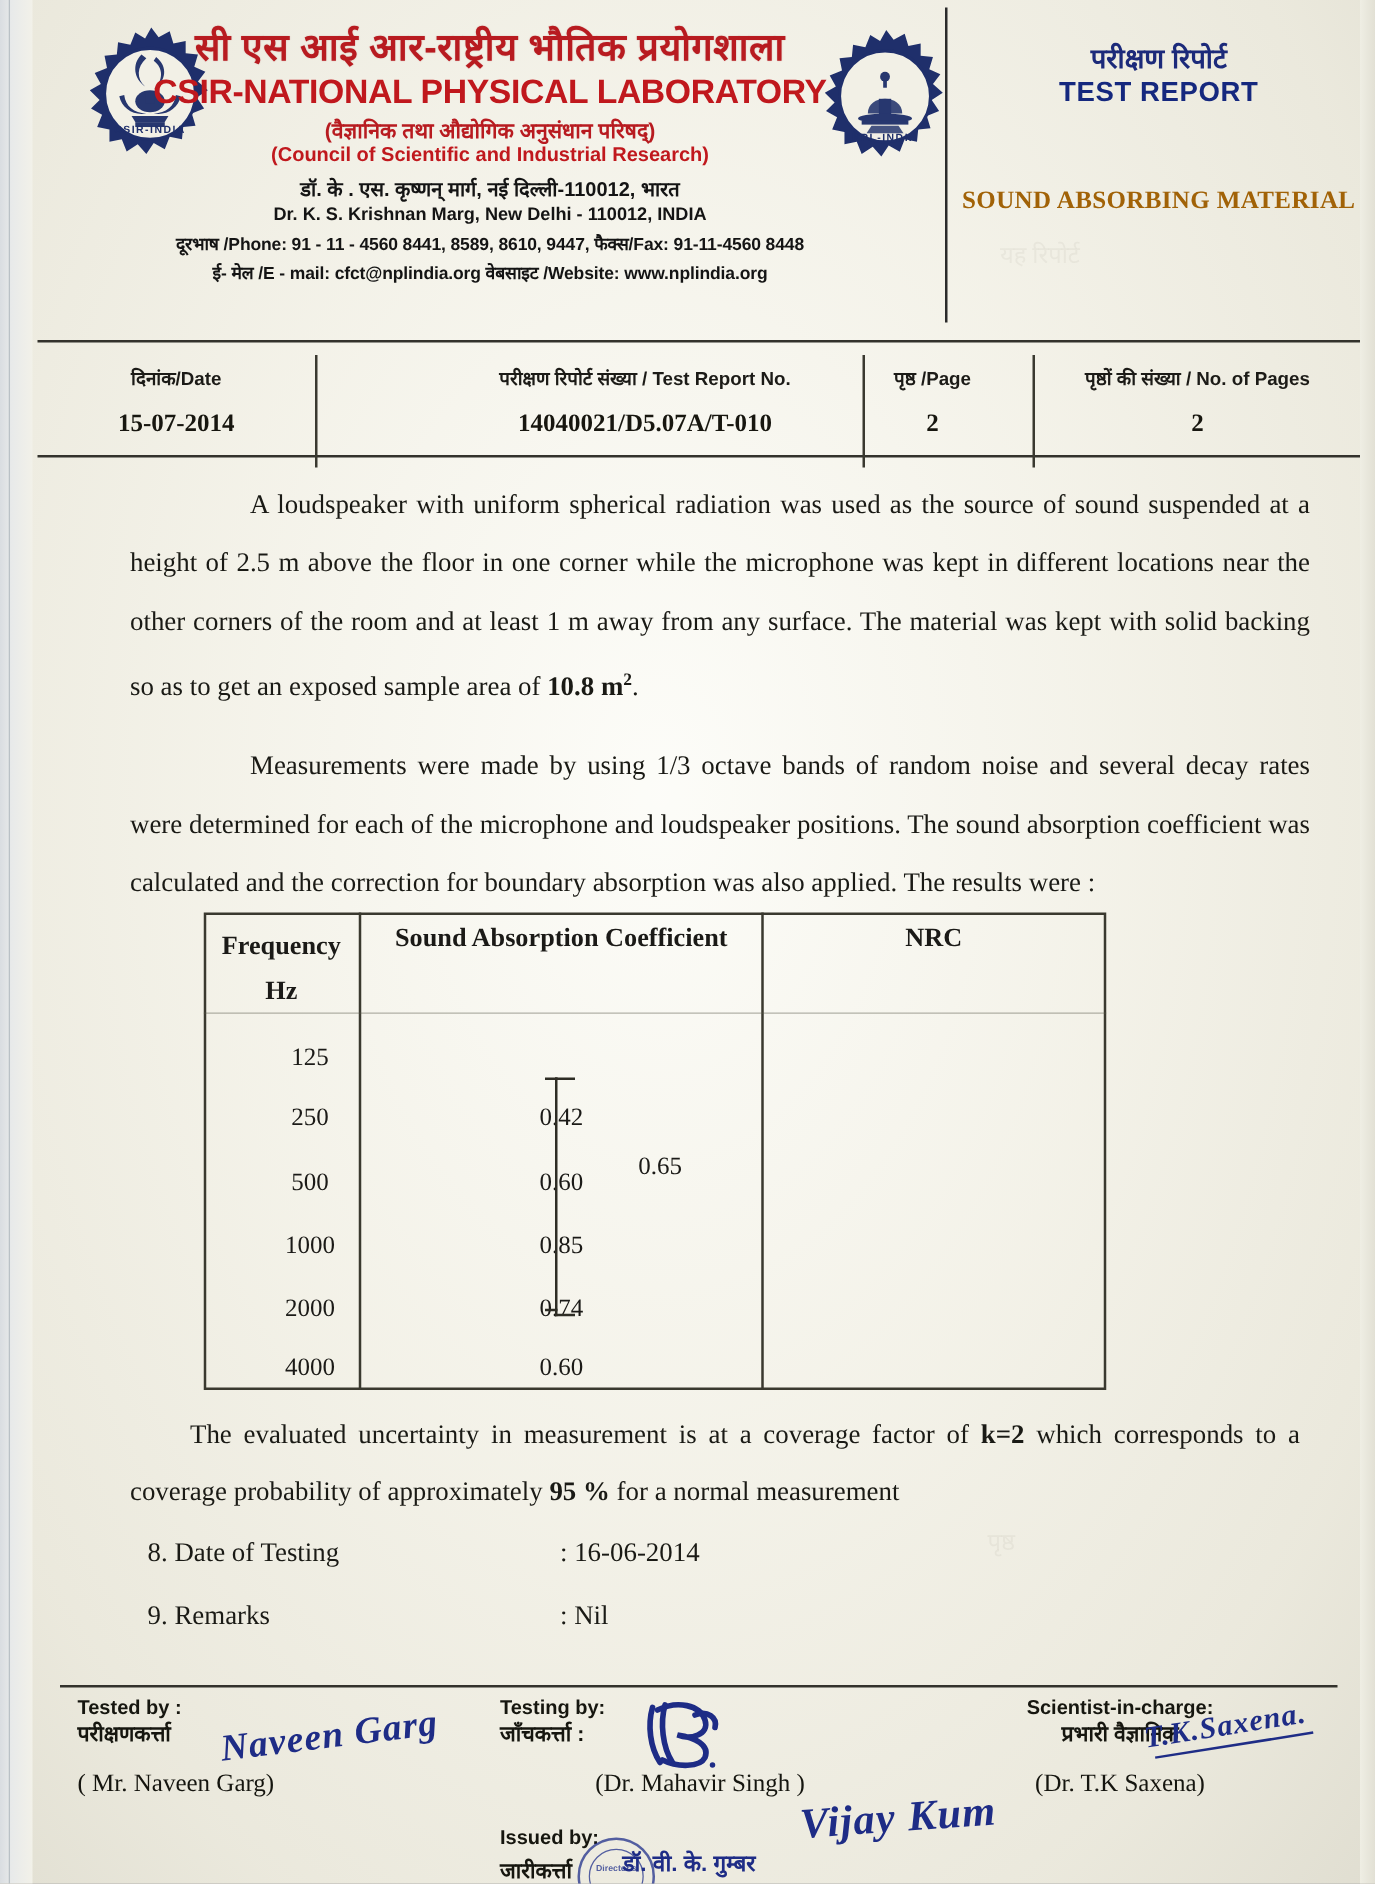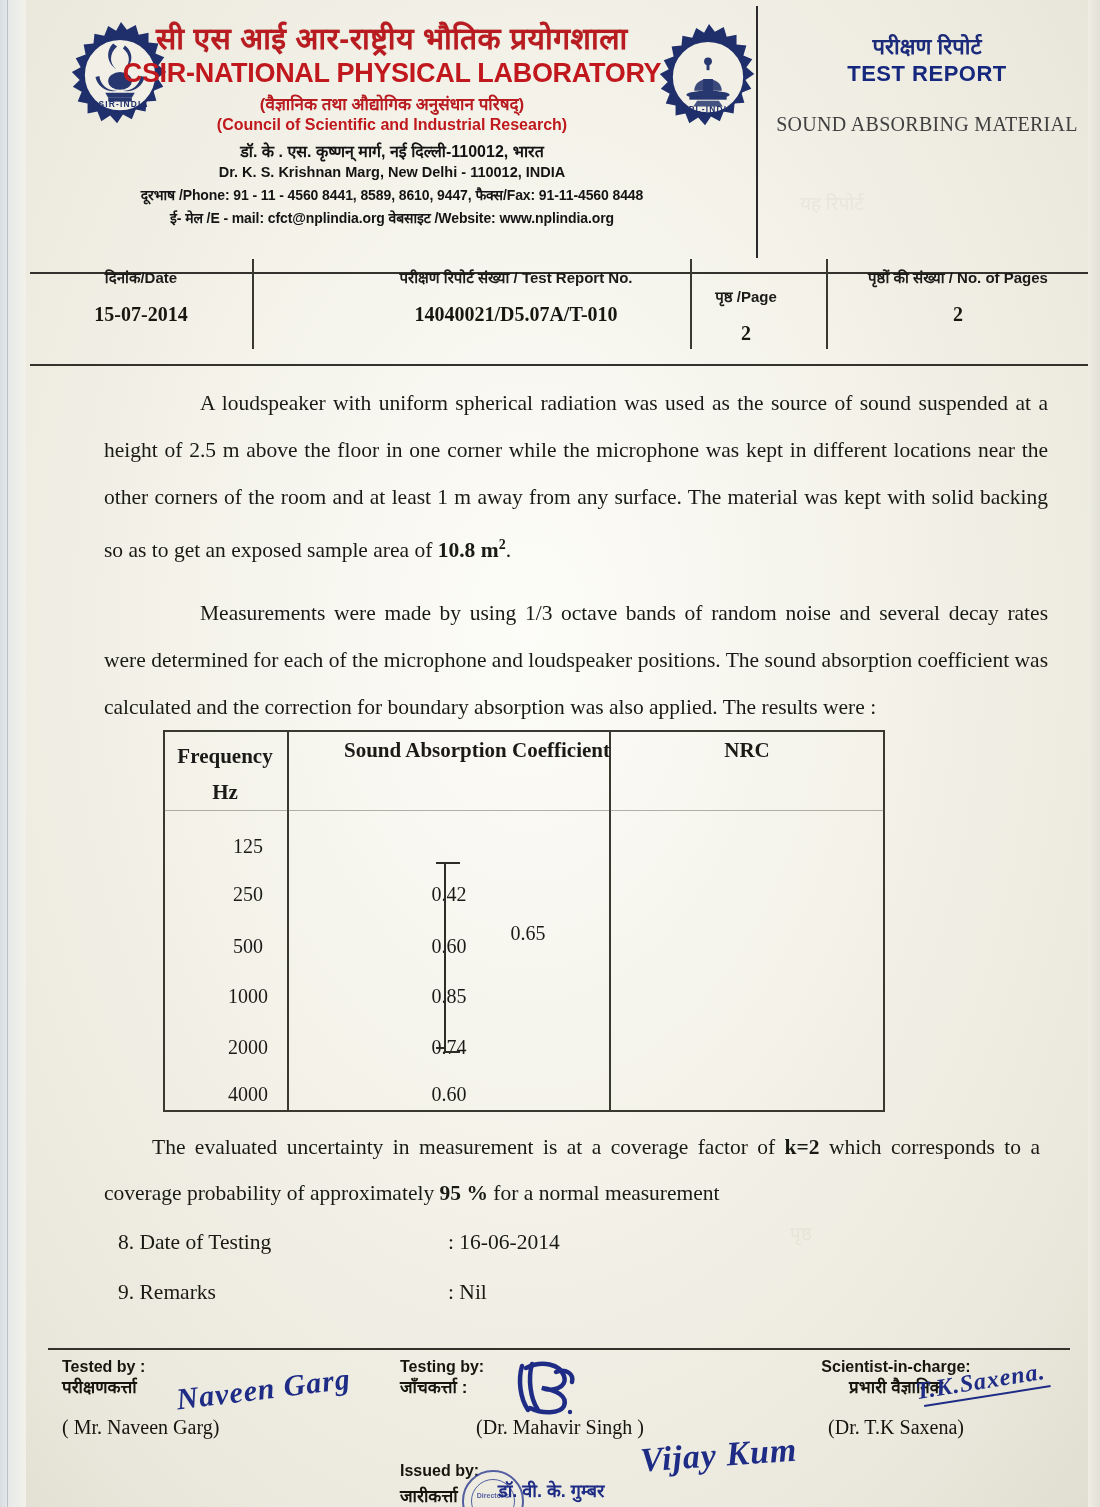--- a/index.html
+++ b/index.html
@@ -152,41 +152,41 @@
   .tr-eng {
     font-family: "Liberation Sans", sans-serif;
     color: #15287e;
     font-size: 22px;
     font-weight: 700;
     letter-spacing: 0.5px;
     margin-top: 1px;
   }
   .subject {
     font-family: "Liberation Serif", serif;
-    color: #404040;
+    color: #a16207;
     font-size: 20px;
-    font-weight: 400;
+    font-weight: 700;
     letter-spacing: 0.3px;
-    margin-top: 26px;
+    margin-top: 62px;
   }
 
   
   .meta-rule {
     position: absolute;
     left: 30px;
     width: 1058px;
     height: 2px;
     background: #33322c;
   }
   .meta-rule.top    { top: 272px; }
   .meta-rule.bottom { top: 364px; }
 
   .meta-table {
     position: absolute;
-    left: 30px; top: 259px;
+    left: 30px; top: 284px;
     width: 1058px; height: 90px;
   }
   .meta-cell {
     position: absolute;
     top: 0; height: 90px;
     text-align: center;
   }
   .meta-cell .lbl {
     font-family: "Liberation Sans", sans-serif;
     font-size: 15px;
@@ -258,21 +258,21 @@
     position: absolute;
     left: 0; top: 8px; width: 124px;
     text-align: center;
     font-size: 21px; font-weight: 700;
     line-height: 36px;
   }
   .dt-head-sac {
     position: absolute;
     left: 126px; top: 8px; width: 320px;
     text-align: center;
-    font-size: 21px; font-weight: 700; margin-left: 28px;
+    font-size: 21px; font-weight: 700;
   }
   .dt-head-nrc {
     position: absolute;
     left: 448px; top: 8px; width: 272px;
     text-align: center;
     font-size: 21px; font-weight: 700;
   }
 
   .dt-row {
     position: absolute;
@@ -562,21 +562,21 @@
       <div class="meta-sep" style="left:796px;"></div>
 
       <div class="meta-cell" style="left:0px; width:222px;">
         <div class="lbl">दिनांक/Date</div>
         <div class="val">15-07-2014</div>
       </div>
       <div class="meta-cell" style="left:224px; width:524px;">
         <div class="lbl">परीक्षण रिपोर्ट संख्या / Test Report No.</div>
         <div class="val">14040021/D5.07A/T-010</div>
       </div>
-      <div class="meta-cell" style="left:662px; width:108px;margin-top:19px;">
+      <div class="meta-cell" style="left:662px; width:108px;">
         <div class="lbl">पृष्ठ /Page</div>
         <div class="val">2</div>
       </div>
       <div class="meta-cell" style="left:798px; width:260px;">
         <div class="lbl">पृष्ठों की संख्या / No. of Pages</div>
         <div class="val">2</div>
       </div>
     </div>
 
     <div class="body-area">

